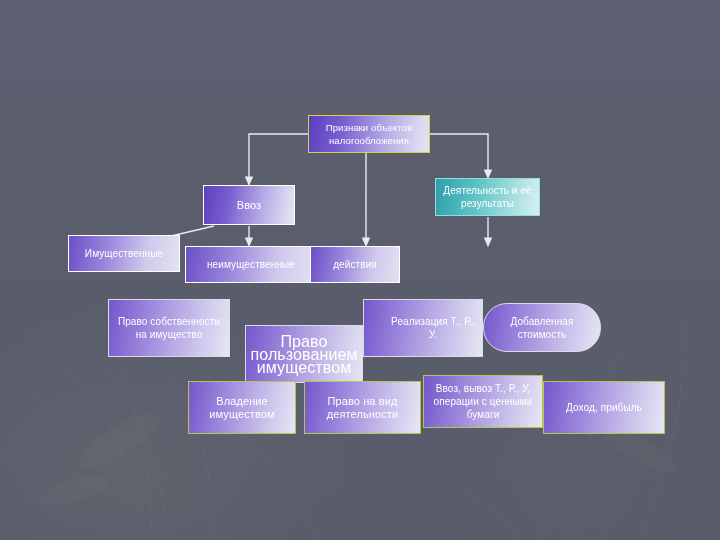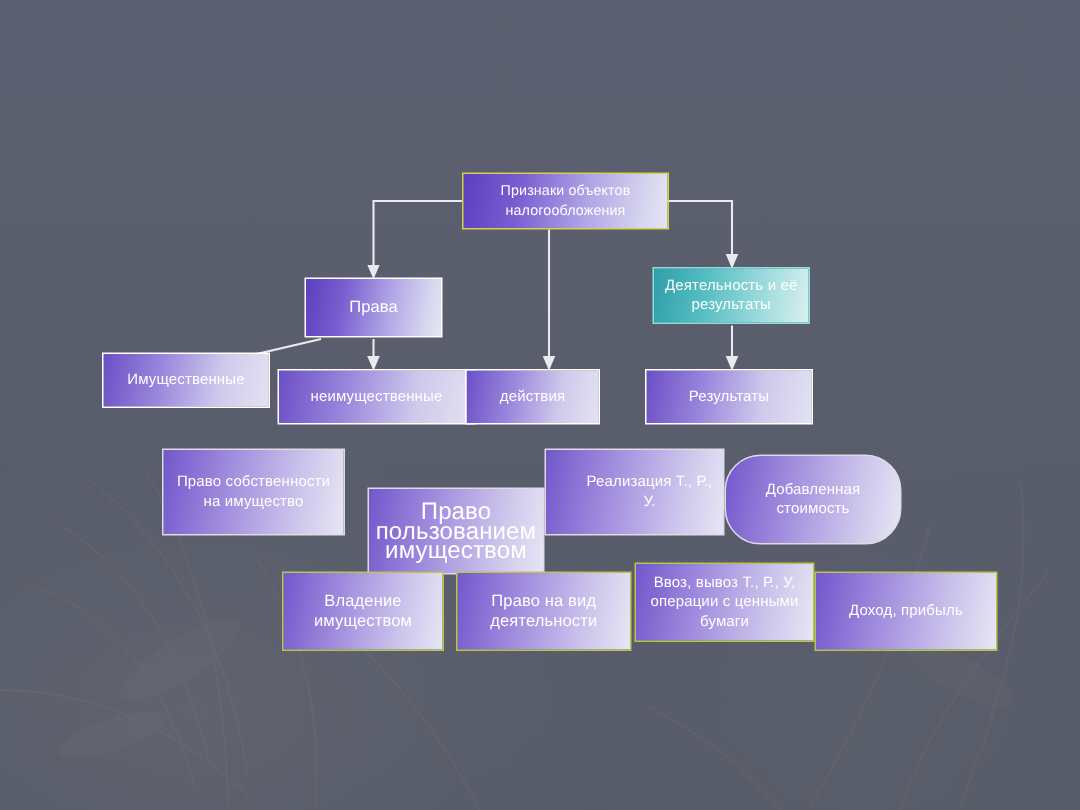--- a/index.html
+++ b/index.html
@@ -114,61 +114,58 @@
       <path d="M366 153 L366 243" marker-end="url(#arrow)"></path>
 
       <path d="M214 226 L141 243" marker-end="url(#arrow)"></path>
 
       <path d="M249 226 L249 243" marker-end="url(#arrow)"></path>
 
       <path d="M488 217 L488 243" marker-end="url(#arrow)"></path>
     </g>
   </svg>
 
-  <div class="node grad-purple b-yellow" style="left:308px; top:115px; width:138px; height:38px; font-size:9.5px;">
+  <div class="node grad-purple b-yellow" style="left:308px; top:115px; width:122px; height:38px; font-size:9.5px;">
     <span>Признаки объектов налогообложения</span>
   </div>
 
   <div class="node grad-purple b-white" style="left:203px; top:185px; width:92px; height:40px; font-size:11px;">
-    <span>Права</span>
+    <span>Ввоз</span>
   </div>
 
   <div class="node grad-teal b-teal" style="left:435px; top:178px; width:105px; height:38px; font-size:10px;">
     <span>Деятельность и её результаты</span>
   </div>
 
   <div class="node grad-purple-rev b-white" style="left:68px; top:235px; width:112px; height:37px; font-size:10px;">
     <span>Имущественные</span>
   </div>
 
   <div class="node grad-purple-rev b-white" style="left:185px; top:246px; width:132px; height:37px; font-size:10px;">
     <span>неимущественные</span>
   </div>
 
   <div class="node grad-purple-rev b-white" style="left:310px; top:246px; width:90px; height:37px; font-size:10px;">
     <span>действия</span>
   </div>
 
-  <div class="node grad-purple-rev b-white" style="left:430px; top:246px; width:112px; height:37px; font-size:10px;">
-    <span>Результаты</span>
-  </div>
 
   <div class="node grad-purple-soft b-lgrey" style="left:108px; top:299px; width:122px; height:58px; font-size:10px;">
     <span>Право собственности на имущество</span>
   </div>
 
   <div class="node grad-purple-soft b-lgrey" style="left:245px; top:299px; width:118px; height:58px; font-size:16px;margin-top:26px;">
     <span>Право пользованием имуществом</span>
   </div>
 
   <div class="node grad-purple-soft b-lgrey" style="left:363px; top:299px; width:120px; height:58px; font-size:10px;padding-left:24px;">
     <span>Реализация Т., Р., У.</span>
   </div>
 
-  <div class="node grad-purple-soft b-lgrey" style="left:483px; top:303px; width:118px; height:60px; font-size:10px;border-radius:24px;">
+  <div class="node grad-purple-soft b-lgrey" style="left:483px; top:303px; width:118px; height:49px; font-size:10px;border-radius:24px;">
     <span>Добавленная стоимость</span>
   </div>
 
   <div class="node grad-purple-soft b-olive" style="left:188px; top:381px; width:108px; height:53px; font-size:11px;">
     <span>Владение имуществом</span>
   </div>
 
   <div class="node grad-purple-soft b-olive" style="left:304px; top:381px; width:117px; height:53px; font-size:11px;">
     <span>Право на вид деятельности</span>
   </div>

